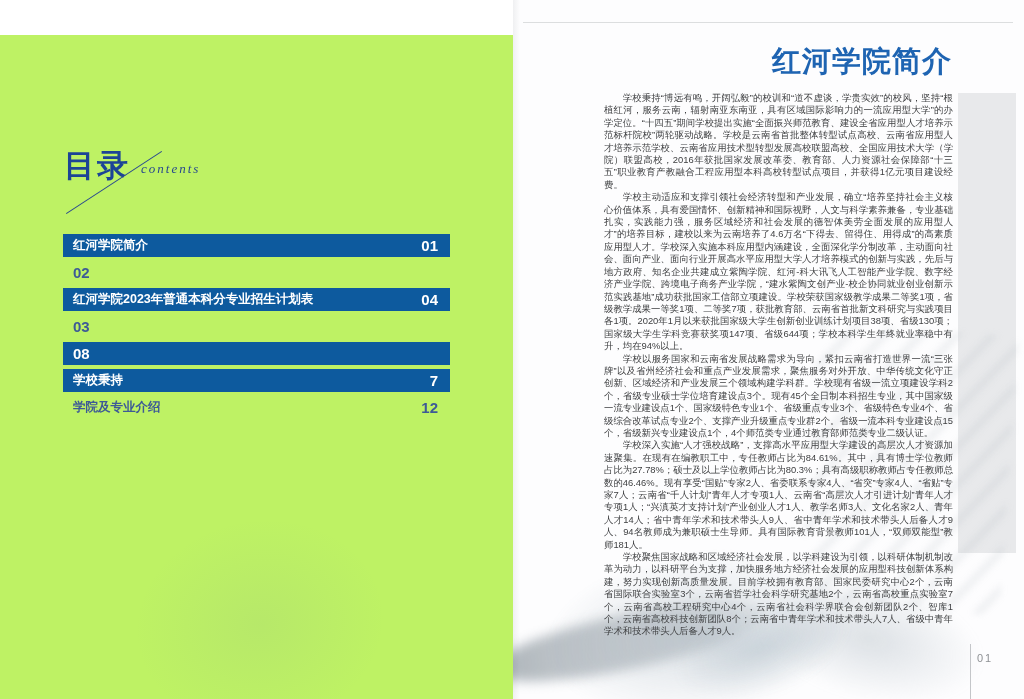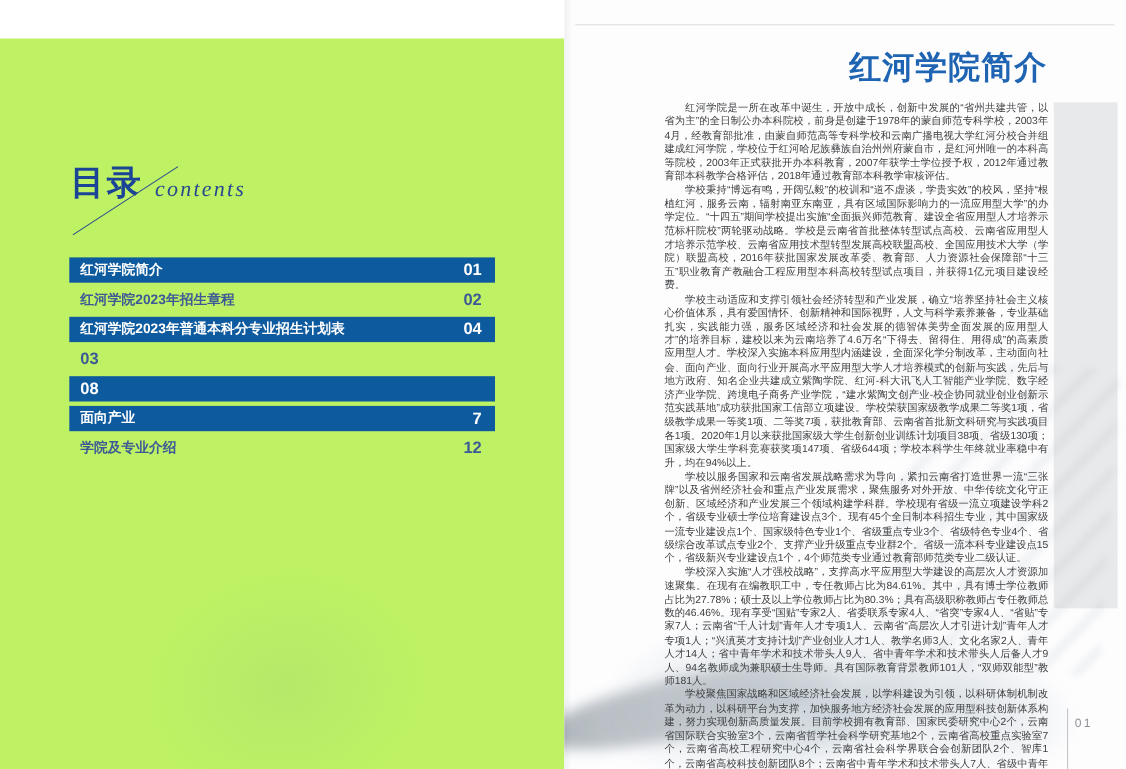--- a/index.html
+++ b/index.html
@@ -19,21 +19,21 @@
     transform:rotate(-10deg);
   }
   .toc-header { position:absolute; left:0; top:0; width:513px; height:200px; }
   .toc-title {
     position:absolute; left:64px; top:110px;
     font-size:31px; font-weight:bold; color:#1c4496; letter-spacing:2px;
   }
   .toc-subtitle {
     position:absolute; left:141px; top:126px;
     font-family:"Liberation Serif", serif; font-style:italic;
-    font-size:20px; color:#27488f; letter-spacing:2px;
+    font-size:13px; color:#27488f; letter-spacing:2px;
   }
   .toc-slash {
     position:absolute; left:57px; top:147px; width:114px; height:1px;
     background:#2a4a8f; transform:rotate(-33deg);
   }
   .toc-list {
     position:absolute; left:63px; top:199px; width:387px; list-style:none;
   }
   .toc-list li {
     height:23px; margin-bottom:4px;
@@ -120,35 +120,34 @@
       <span class="toc-title">目录</span>
       <span class="toc-slash"></span>
       <span class="toc-subtitle">contents</span>
     </div>
     <ul class="toc-list">
         <li class="hl">
     <span class="lbl">红河学院简介</span>
     <span class="num">01</span>
   </li>
         <li>
-    <span class="lbl">红河学院2023年招生章程</span>
     <span class="num">02</span>
   </li>
         <li class="hl">
     <span class="lbl">红河学院2023年普通本科分专业招生计划表</span>
     <span class="num">04</span>
   </li>
         <li>
     <span class="num">03</span>
   </li>
         <li class="hl">
     <span class="num">08</span>
   </li>
         <li class="hl">
-    <span class="lbl">面向产业</span>
+    <span class="lbl">学校秉持</span>
     <span class="num">7</span>
   </li>
         <li>
     <span class="lbl">学院及专业介绍</span>
     <span class="num">12</span>
   </li>
       </ul>
   </div>
 
   <div class="page-right">
@@ -157,21 +156,20 @@
     <h1 class="intro-title">红河学院简介</h1>
     <div class="side-band"></div>
 
     <div class="wm1"></div>
     <div class="wm2"></div>
     <div class="wm3"></div>
     <div class="wm4"></div>
     <div class="wm5"></div>
 
     <div class="intro-body">
-        <p>红河学院是一所在改革中诞生，开放中成长，创新中发展的“省州共建共管，以省为主”的全日制公办本科院校，前身是创建于1978年的蒙自师范专科学校，2003年4月，经教育部批准，由蒙自师范高等专科学校和云南广播电视大学红河分校合并组建成红河学院，学校位于红河哈尼族彝族自治州州府蒙自市，是红河州唯一的本科高等院校，2003年正式获批开办本科教育，2007年获学士学位授予权，2012年通过教育部本科教学合格评估，2018年通过教育部本科教学审核评估。</p>
         <p>学校秉持“博远有鸣，开阔弘毅”的校训和“道不虚谈，学贵实效”的校风，坚持“根植红河，服务云南，辐射南亚东南亚，具有区域国际影响力的一流应用型大学”的办学定位。“十四五”期间学校提出实施“全面振兴师范教育、建设全省应用型人才培养示范标杆院校”两轮驱动战略。学校是云南省首批整体转型试点高校、云南省应用型人才培养示范学校、云南省应用技术型转型发展高校联盟高校、全国应用技术大学（学院）联盟高校，2016年获批国家发展改革委、教育部、人力资源社会保障部“十三五”职业教育产教融合工程应用型本科高校转型试点项目，并获得1亿元项目建设经费。</p>
         <p>学校主动适应和支撑引领社会经济转型和产业发展，确立“培养坚持社会主义核心价值体系，具有爱国情怀、创新精神和国际视野，人文与科学素养兼备，专业基础扎实，实践能力强，服务区域经济和社会发展的德智体美劳全面发展的应用型人才”的培养目标，建校以来为云南培养了4.6万名“下得去、留得住、用得成”的高素质应用型人才。学校深入实施本科应用型内涵建设，全面深化学分制改革，主动面向社会、面向产业、面向行业开展高水平应用型大学人才培养模式的创新与实践，先后与地方政府、知名企业共建成立紫陶学院、红河-科大讯飞人工智能产业学院、数字经济产业学院、跨境电子商务产业学院，“建水紫陶文创产业-校企协同就业创业创新示范实践基地”成功获批国家工信部立项建设。学校荣获国家级教学成果二等奖1项，省级教学成果一等奖1项、二等奖7项，获批教育部、云南省首批新文科研究与实践项目各1项。2020年1月以来获批国家级大学生创新创业训练计划项目38项、省级130项；国家级大学生学科竞赛获奖项147项、省级644项；学校本科学生年终就业率稳中有升，均在94%以上。</p>
         <p>学校以服务国家和云南省发展战略需求为导向，紧扣云南省打造世界一流“三张牌”以及省州经济社会和重点产业发展需求，聚焦服务对外开放、中华传统文化守正创新、区域经济和产业发展三个领域构建学科群。学校现有省级一流立项建设学科2个，省级专业硕士学位培育建设点3个。现有45个全日制本科招生专业，其中国家级一流专业建设点1个、国家级特色专业1个、省级重点专业3个、省级特色专业4个、省级综合改革试点专业2个、支撑产业升级重点专业群2个。省级一流本科专业建设点15个，省级新兴专业建设点1个，4个师范类专业通过教育部师范类专业二级认证。</p>
         <p>学校深入实施“人才强校战略”，支撑高水平应用型大学建设的高层次人才资源加速聚集。在现有在编教职工中，专任教师占比为84.61%。其中，具有博士学位教师占比为27.78%；硕士及以上学位教师占比为80.3%；具有高级职称教师占专任教师总数的46.46%。现有享受“国贴”专家2人、省委联系专家4人、“省突”专家4人、“省贴”专家7人；云南省“千人计划”青年人才专项1人、云南省“高层次人才引进计划”青年人才专项1人；“兴滇英才支持计划”产业创业人才1人、教学名师3人、文化名家2人、青年人才14人；省中青年学术和技术带头人9人、省中青年学术和技术带头人后备人才9人、94名教师成为兼职硕士生导师。具有国际教育背景教师101人，“双师双能型”教师181人。</p>
         <p>学校聚焦国家战略和区域经济社会发展，以学科建设为引领，以科研体制机制改革为动力，以科研平台为支撑，加快服务地方经济社会发展的应用型科技创新体系构建，努力实现创新高质量发展。目前学校拥有教育部、国家民委研究中心2个，云南省国际联合实验室3个，云南省哲学社会科学研究基地2个，云南省高校重点实验室7个，云南省高校工程研究中心4个，云南省社会科学界联合会创新团队2个、智库1个，云南省高校科技创新团队8个；云南省中青年学术和技术带头人7人、省级中青年学术和技术带头人后备人才9人。</p>
       </div>
 
     <div class="folio-rule"></div>
     <div class="folio">01</div>
   </div>

